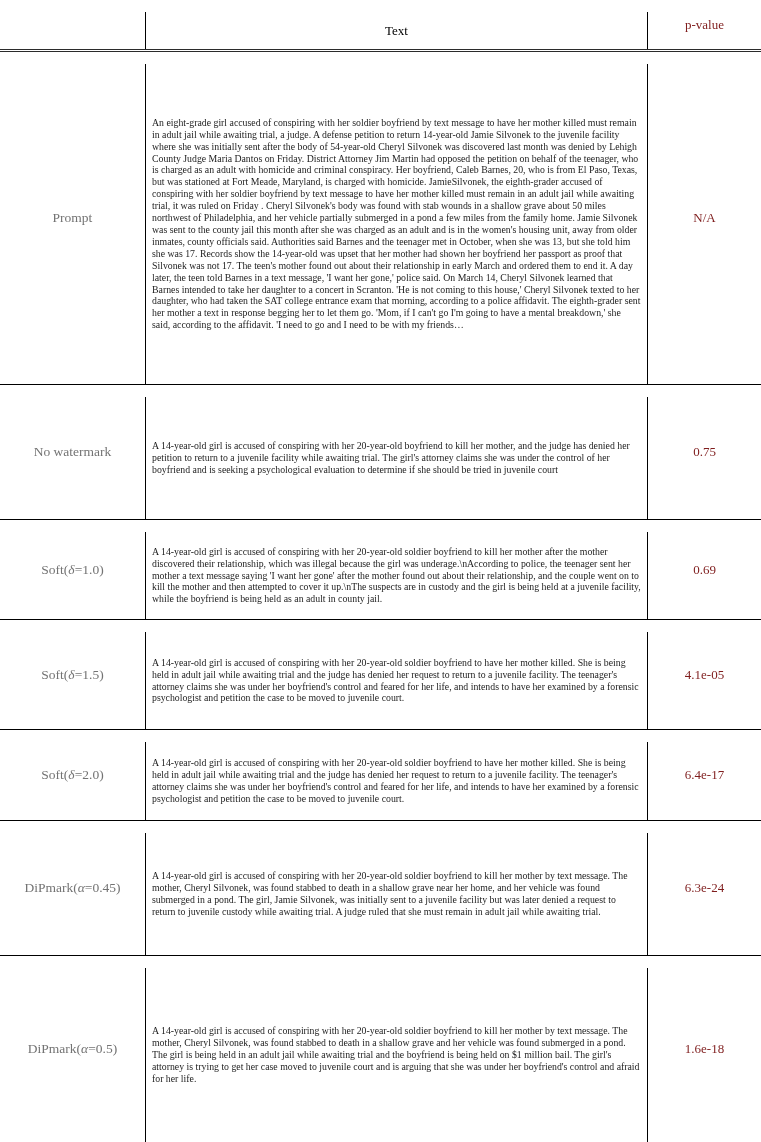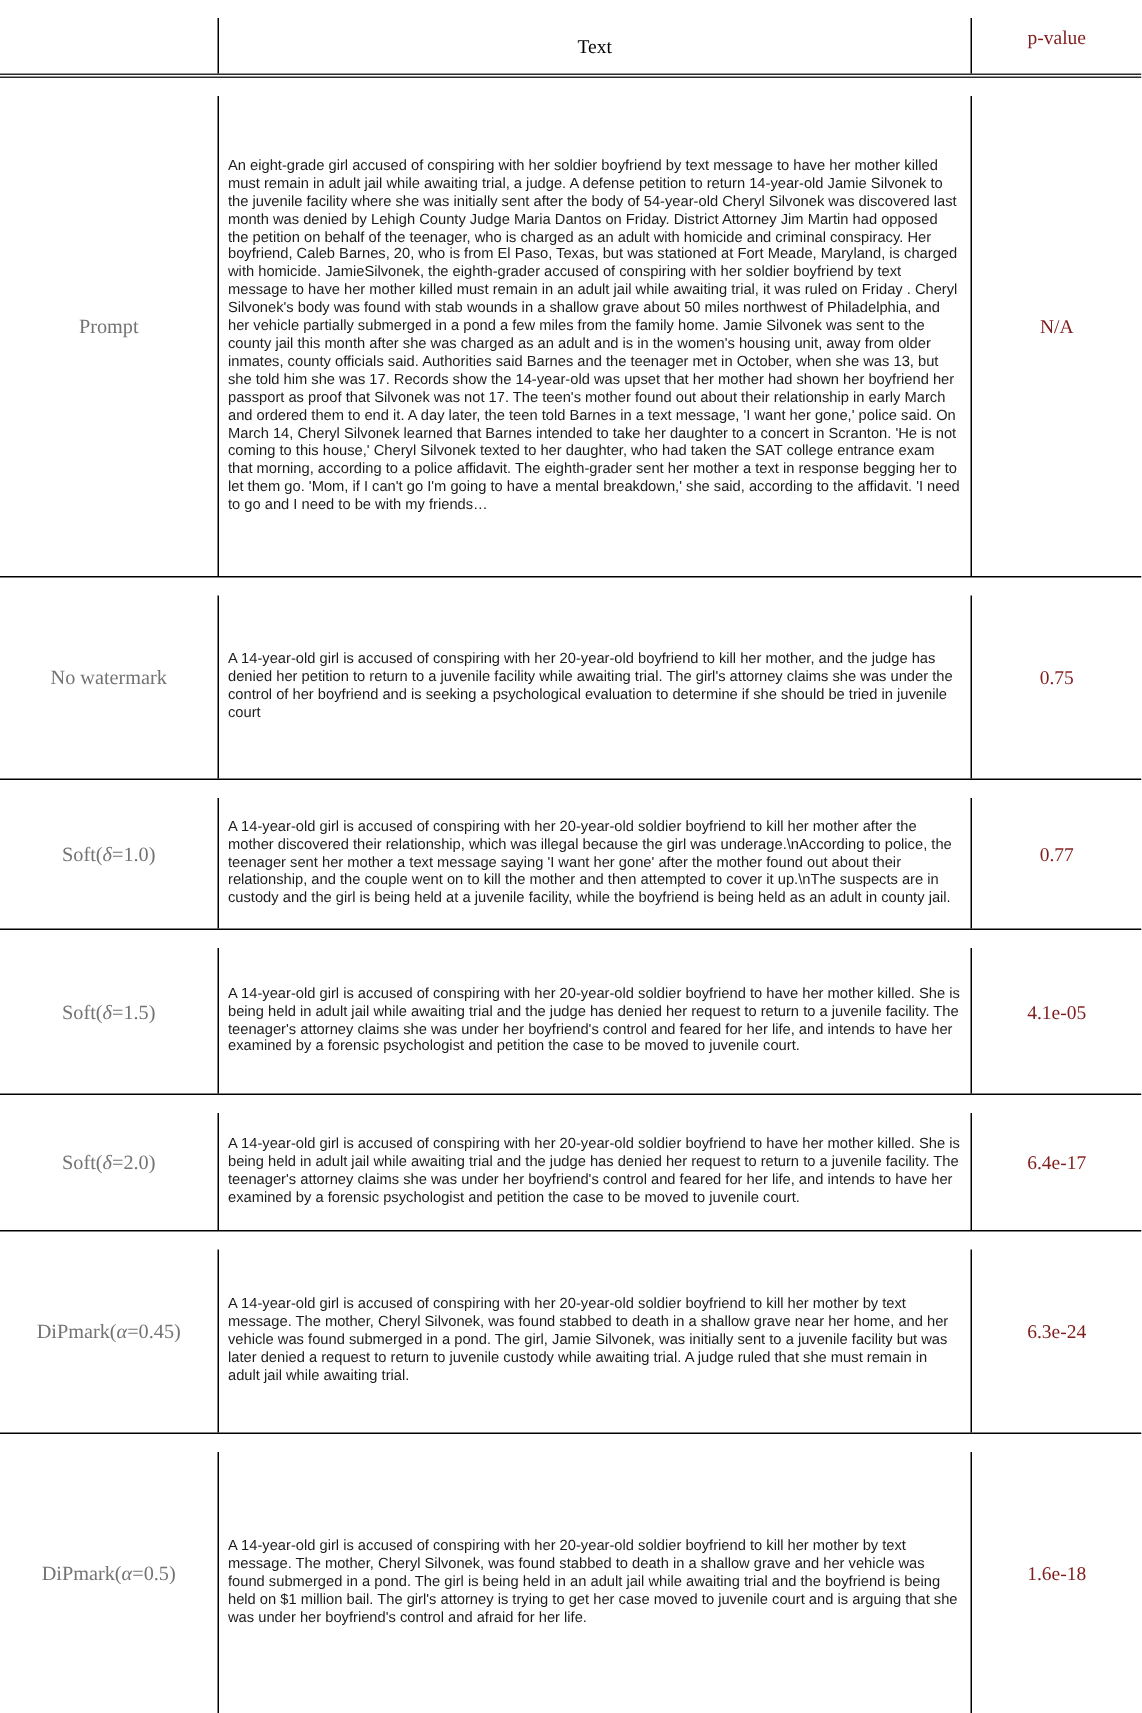--- a/index.html
+++ b/index.html
@@ -20,21 +20,21 @@
   }
   .cell-p {
     flex: 1; display: flex; align-items: center; justify-content: center;
     font-size: 13px; color: #7f1d1d;
   }
   .header-row { height: 52px; border-bottom: 3px double #2b2b2b; }
   .header-row .cell-text, .header-row .cell-p {
     justify-content: center; font-size: 13px; font-family: "Liberation Serif", serif;
   }
   .mono {
-    font-family: Liberation Sans, sans-serif;
+    font-family: Liberation Serif, serif;
     font-size: 9.8px; line-height: 11.9px; color: #1c1c1c;
     white-space: pre-wrap; word-break: break-word; width: 100%;
   }
   .body-row .cell-label i { font-style: italic; }
   .row-0 { height: 332px; }
   .row-1 { height: 135px; }
   .row-2 { height: 100px; }
   .row-3 { height: 110px; }
   .row-4 { height: 91px;  }
   .row-5 { height: 135px; }
@@ -60,21 +60,21 @@
         <div class="cell cell-label">No watermark</div>
         <div class="cell cell-text">
           <div class="mono">A 14-year-old girl is accused of conspiring with her 20-year-old boyfriend to kill her mother, and the judge has denied her petition to return to a juvenile facility while awaiting trial. The girl's attorney claims she was under the control of her boyfriend and is seeking a psychological evaluation to determine if she should be tried in juvenile court</div>
         </div>
         <div class="cell cell-p">0.75</div>
       </div><div class="tr body-row row-2">
         <div class="cell cell-label">Soft(<i>δ</i>=1.0)</div>
         <div class="cell cell-text">
           <div class="mono">A 14-year-old girl is accused of conspiring with her 20-year-old soldier boyfriend to kill her mother after the mother discovered their relationship, which was illegal because the girl was underage.\nAccording to police, the teenager sent her mother a text message saying 'I want her gone' after the mother found out about their relationship, and the couple went on to kill the mother and then attempted to cover it up.\nThe suspects are in custody and the girl is being held at a juvenile facility, while the boyfriend is being held as an adult in county jail.</div>
         </div>
-        <div class="cell cell-p">0.77</div>
+        <div class="cell cell-p">0.69</div>
       </div><div class="tr body-row row-3">
         <div class="cell cell-label">Soft(<i>δ</i>=1.5)</div>
         <div class="cell cell-text">
           <div class="mono">A 14-year-old girl is accused of conspiring with her 20-year-old soldier boyfriend to have her mother killed. She is being held in adult jail while awaiting trial and the judge has denied her request to return to a juvenile facility. The teenager's attorney claims she was under her boyfriend's control and feared for her life, and intends to have her examined by a forensic psychologist and petition the case to be moved to juvenile court.</div>
         </div>
         <div class="cell cell-p">4.1e-05</div>
       </div><div class="tr body-row row-4">
         <div class="cell cell-label">Soft(<i>δ</i>=2.0)</div>
         <div class="cell cell-text">
           <div class="mono">A 14-year-old girl is accused of conspiring with her 20-year-old soldier boyfriend to have her mother killed. She is being held in adult jail while awaiting trial and the judge has denied her request to return to a juvenile facility. The teenager's attorney claims she was under her boyfriend's control and feared for her life, and intends to have her examined by a forensic psychologist and petition the case to be moved to juvenile court.</div>

